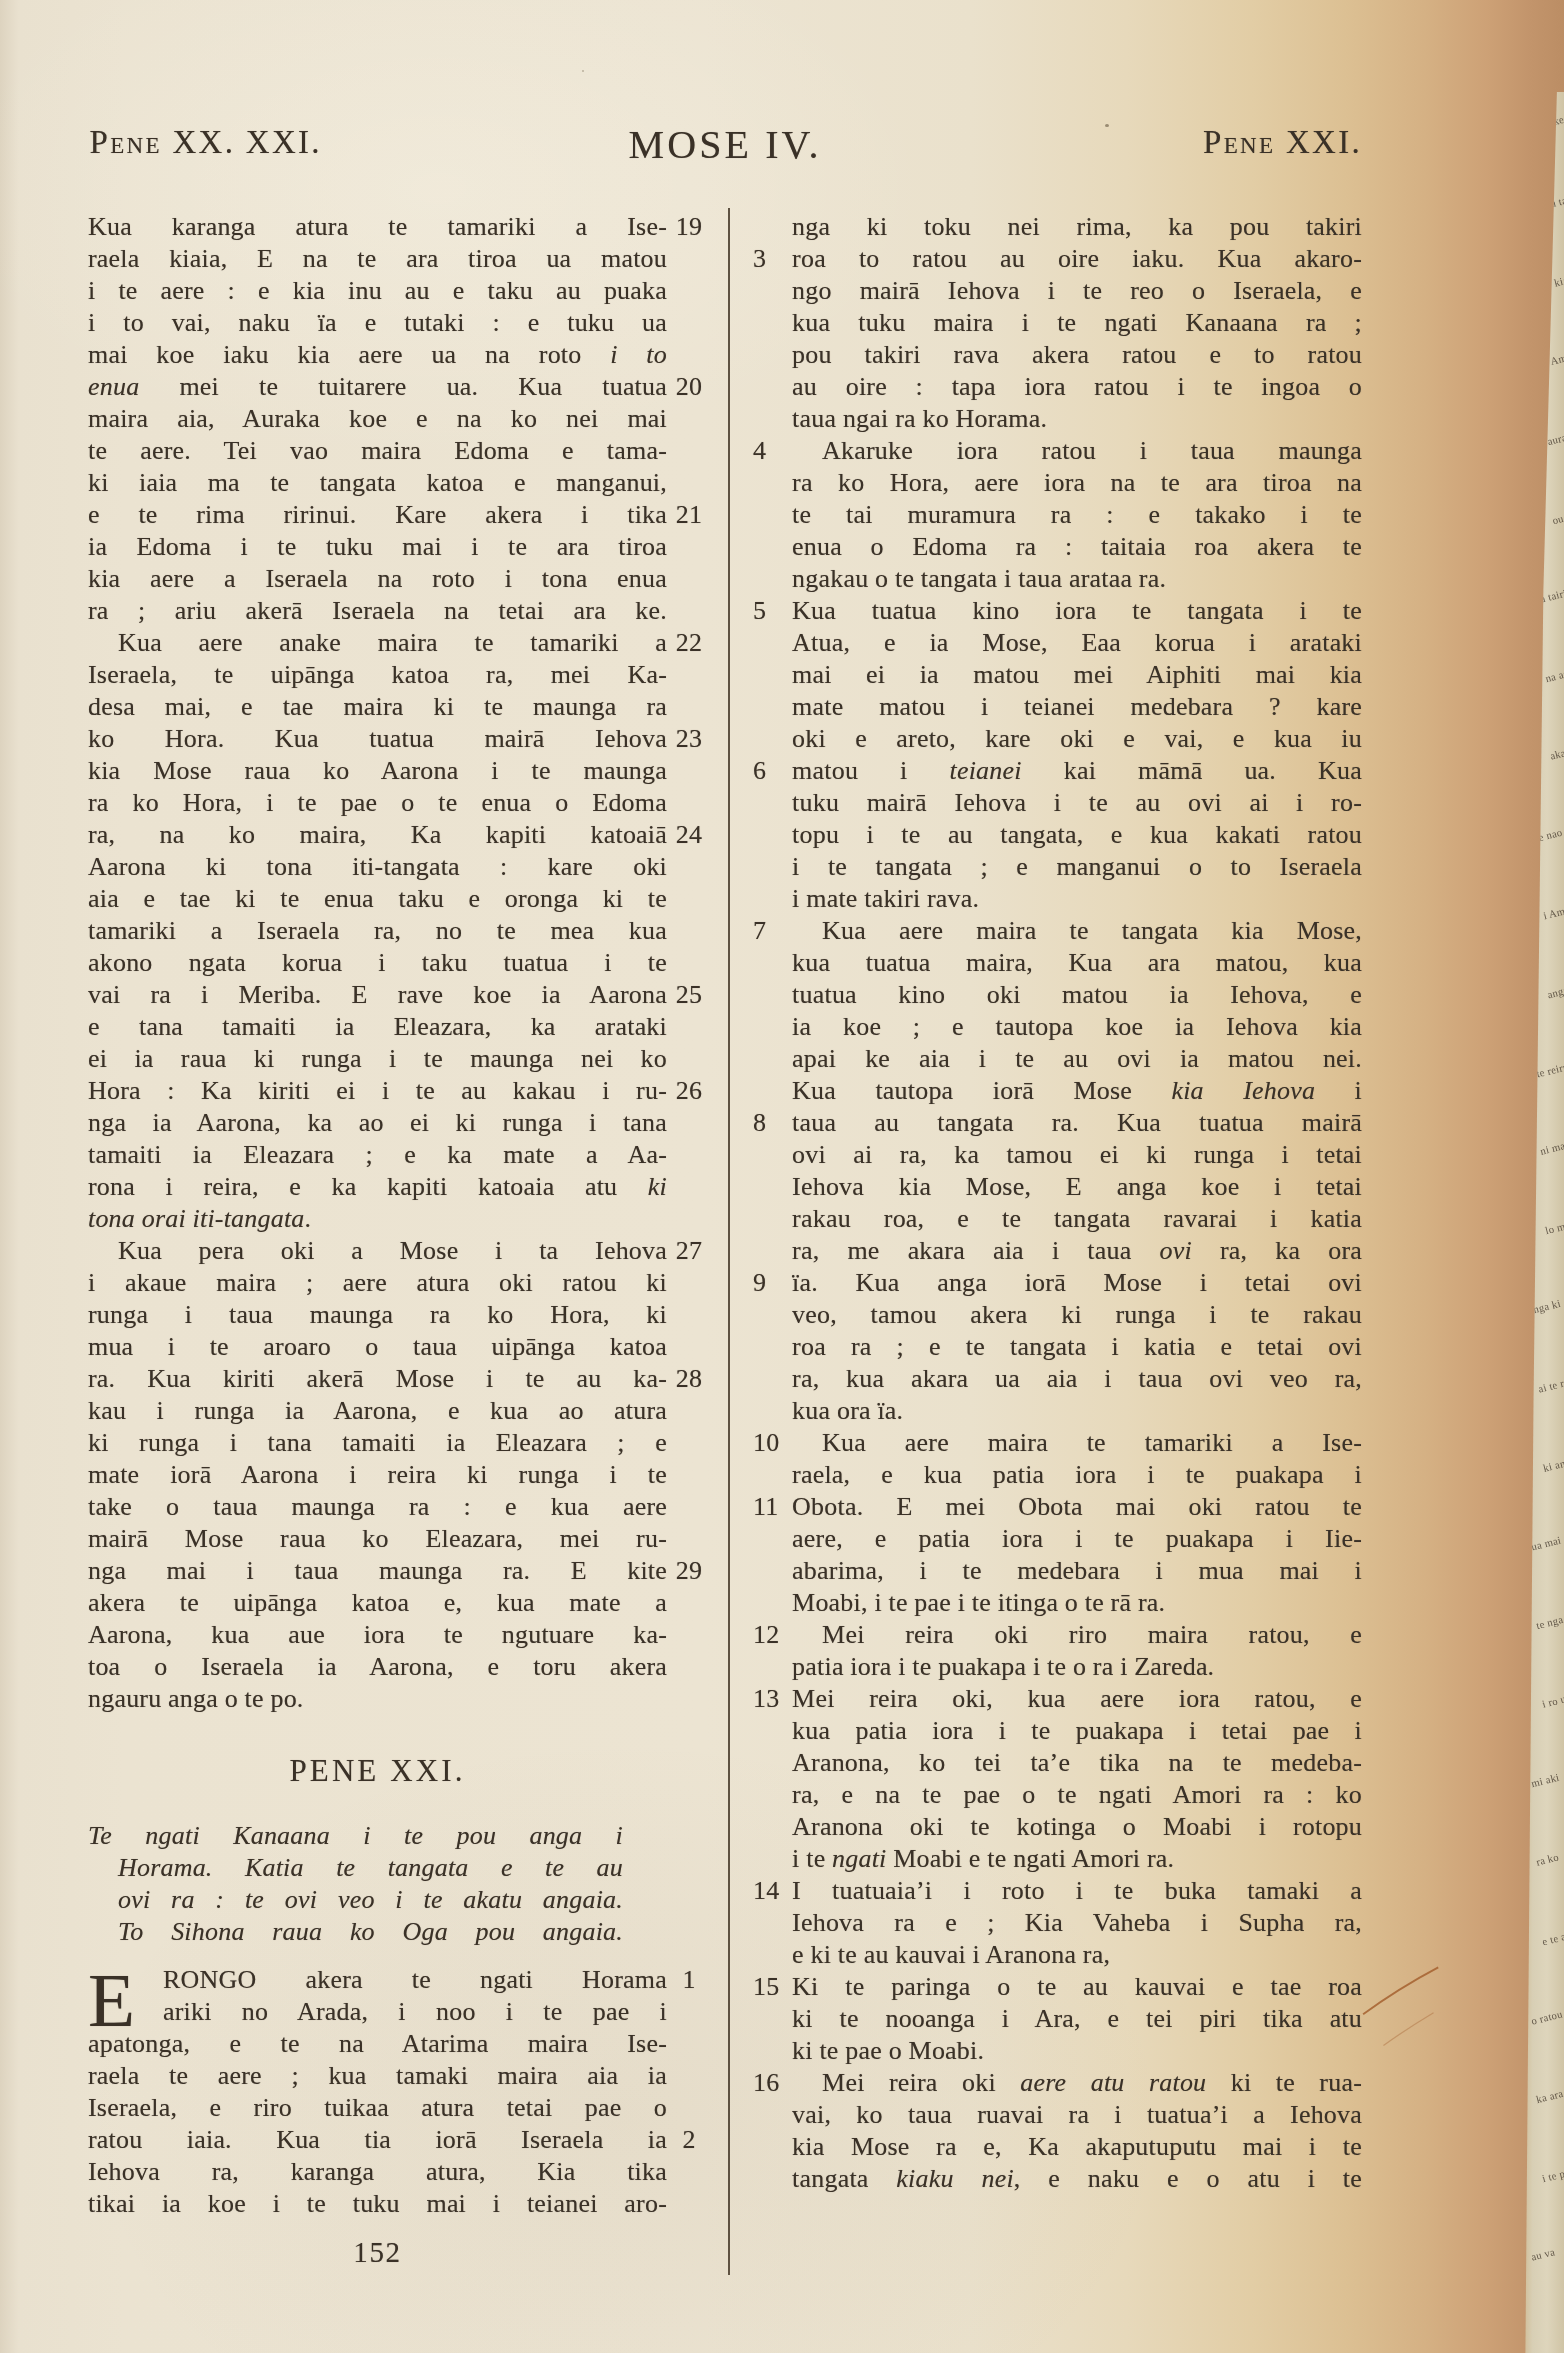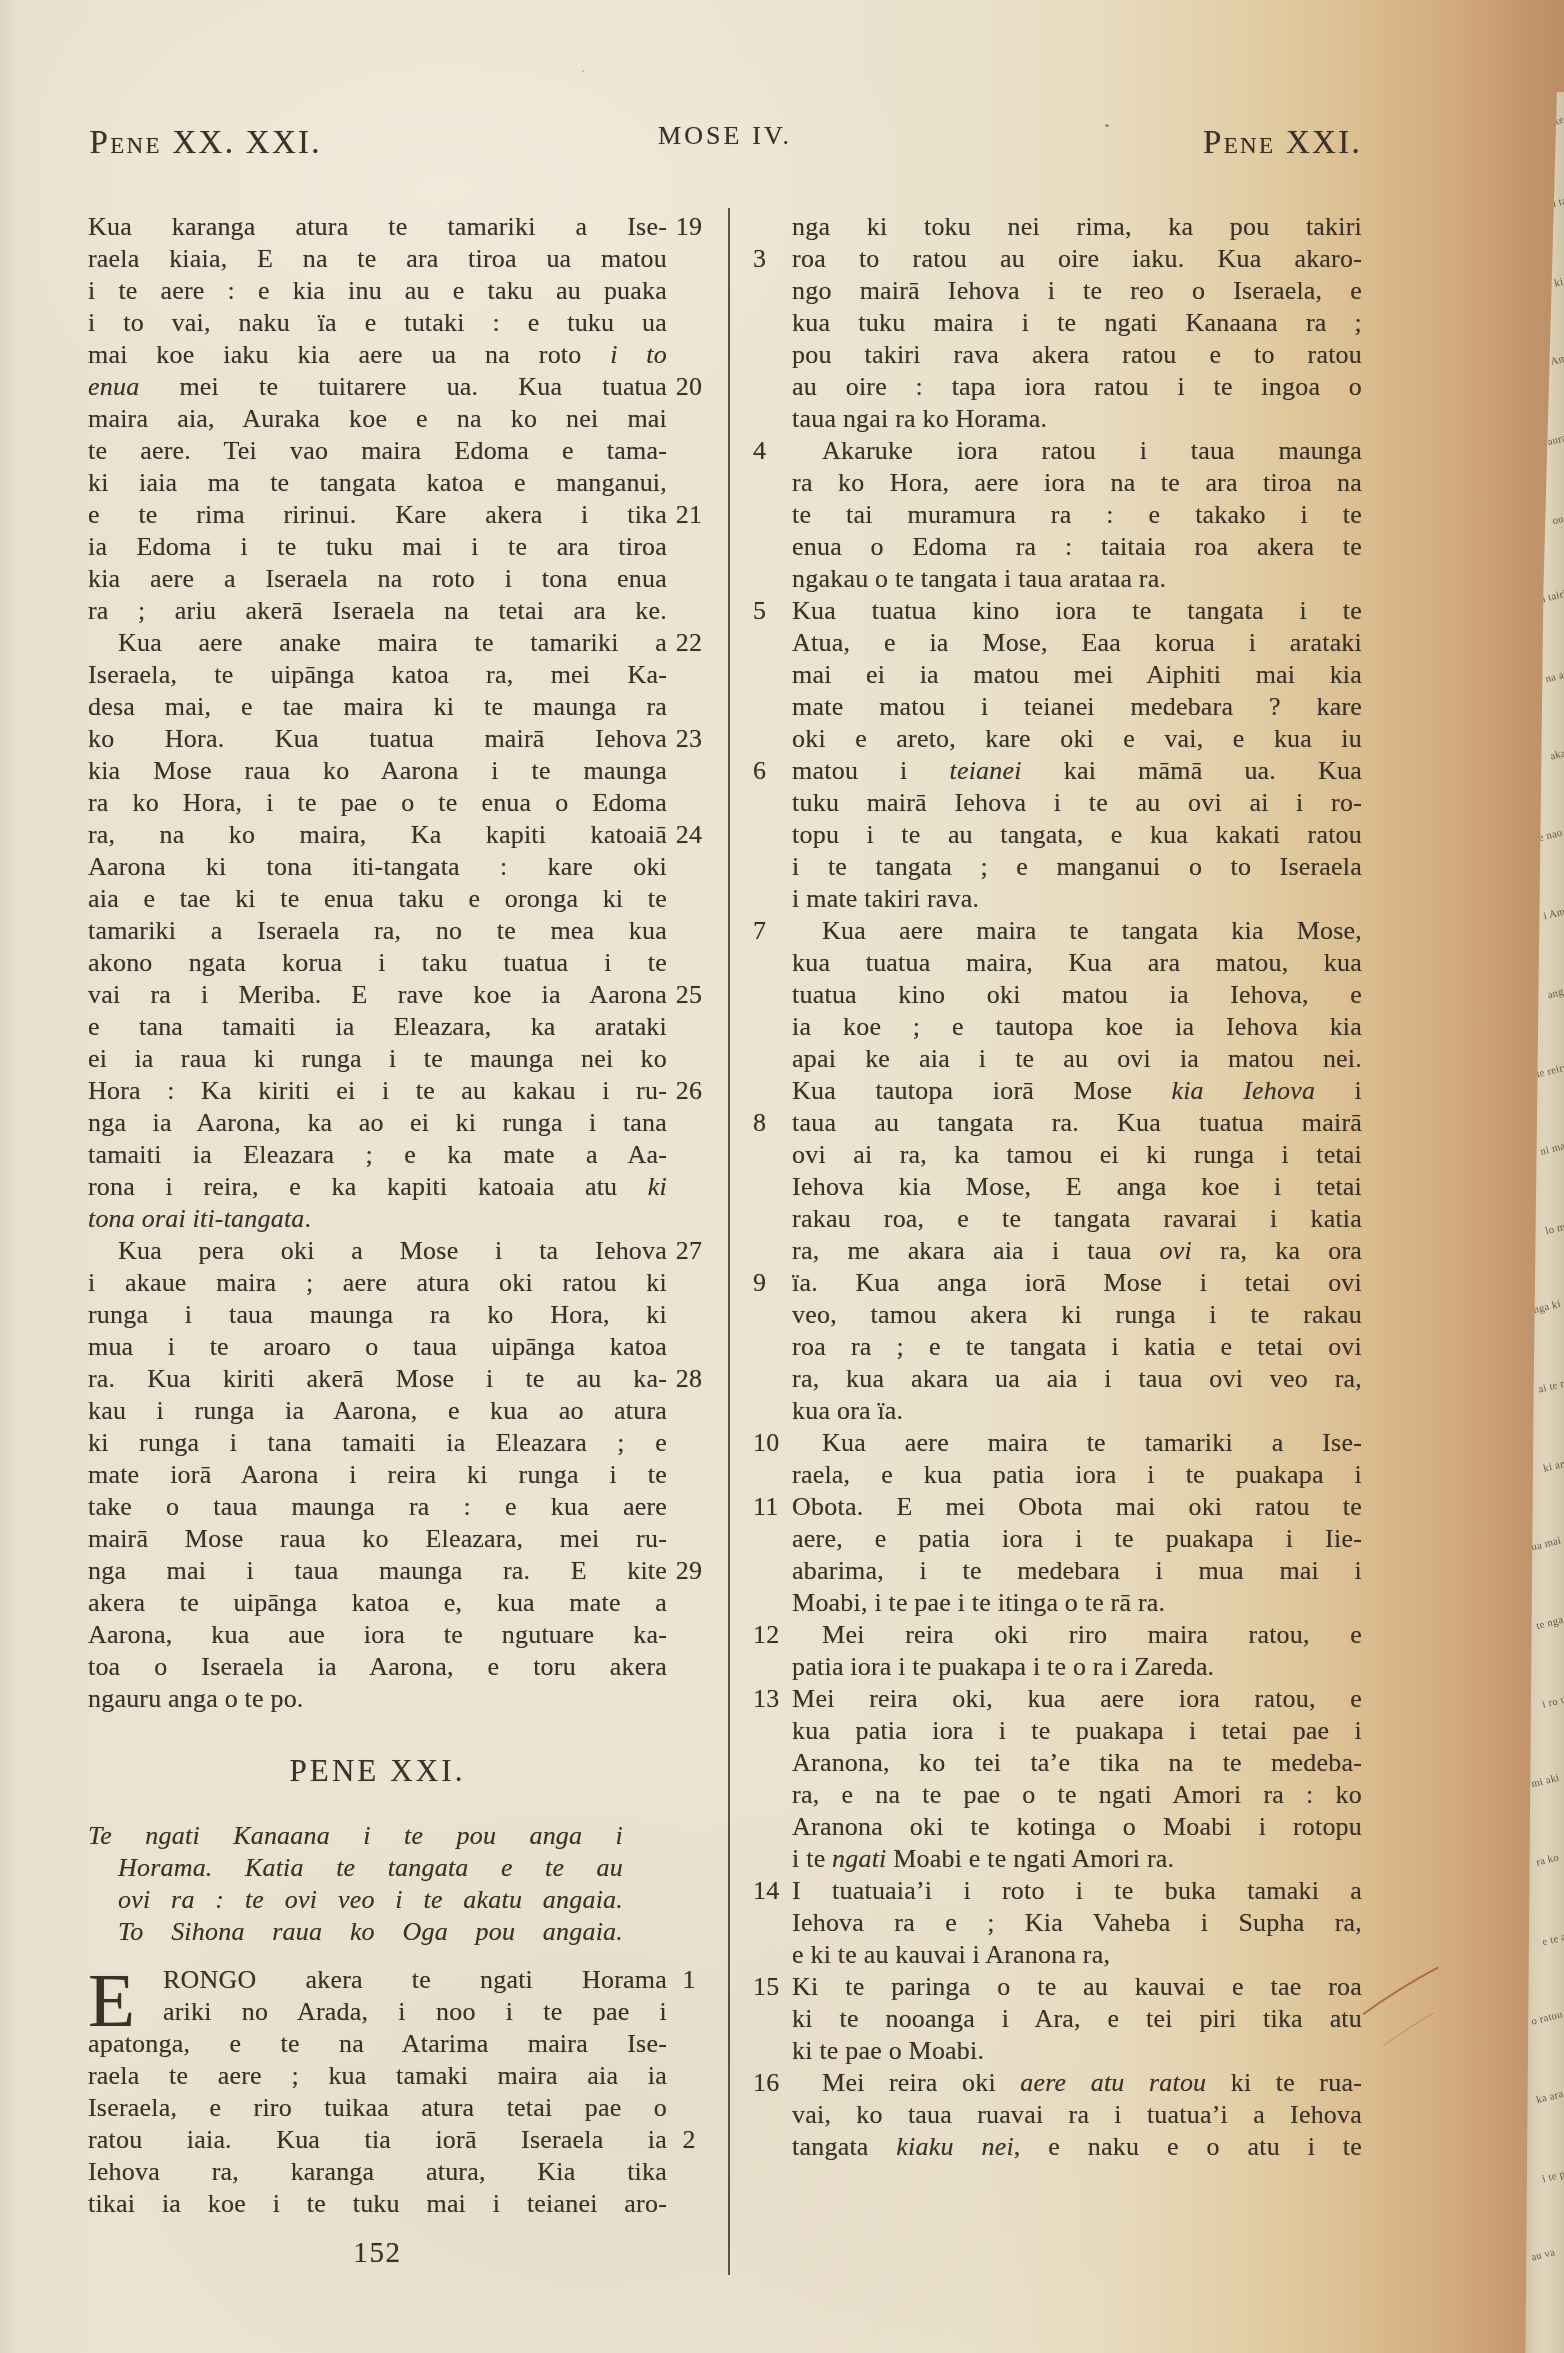--- a/index.html
+++ b/index.html
@@ -16,21 +16,21 @@
         #ddd3bf 0%, #e9e1cf 1.2%, #ebe3d1 8%, #ece4d2 45%, #eae1cc 62%,
         #e7d9bb 72%, #e2cda5 80%, #dcc093 86%, #d5b184 91%,
         #cda176 95%, #c3956c 97.6%, #bb8d64 100%);
     color:#3a3127;
   }
   .ink{ text-shadow:0 0 0.8px rgba(59,50,40,.45); }
 
   
   .runhead{position:absolute;top:124px;left:88px;width:1274px;height:44px;}
   .rh-left{position:absolute;left:1.6px;top:0;font-variant:small-caps;font-size:33px;letter-spacing:2.3px;}
-  .rh-center{position:absolute;left:0;right:0;text-align:center;top:-3.1px;font-size:26px;letter-spacing:3.1px;}
+  .rh-center{position:absolute;left:0;right:0;text-align:center;top:-3.1px;font-size:40px;letter-spacing:3.1px;}
   .rh-right{position:absolute;right:0;top:0;font-variant:small-caps;font-size:33px;letter-spacing:2.3px;}
 
   
   .divider{position:absolute;left:728px;top:208px;width:1.9px;height:2067px;background:#4a3d2d;opacity:.88;}
 
   
   .col{position:absolute;top:211px;font-size:26px;line-height:32px;letter-spacing:0.2px;}
   .col-left{left:88px;width:623px;}
   .col-right{left:750px;width:612px;}
 
@@ -572,20 +572,24 @@
           <span class="vnum"></span>
           <span class="txt">ki te pae o Moabi.</span>
         </div>
         <div class="line ind">
           <span class="vnum">16</span>
           <span class="txt">Mei reira oki <i>aere atu ratou</i> ki te rua-</span>
         </div>
         <div class="line">
           <span class="vnum"></span>
           <span class="txt">vai, ko taua ruavai ra i tuatua’i a Iehova</span>
+        </div>
+        <div class="line">
+          <span class="vnum"></span>
+          <span class="txt">kia Mose ra e, Ka akaputuputu mai i te</span>
         </div>
         <div class="line">
           <span class="vnum"></span>
           <span class="txt">tangata <i>kiaku nei</i>, e naku e o atu i te</span>
         </div>
       </div>
   </div>
 
   <div class="pagenum ink">152</div>
 

